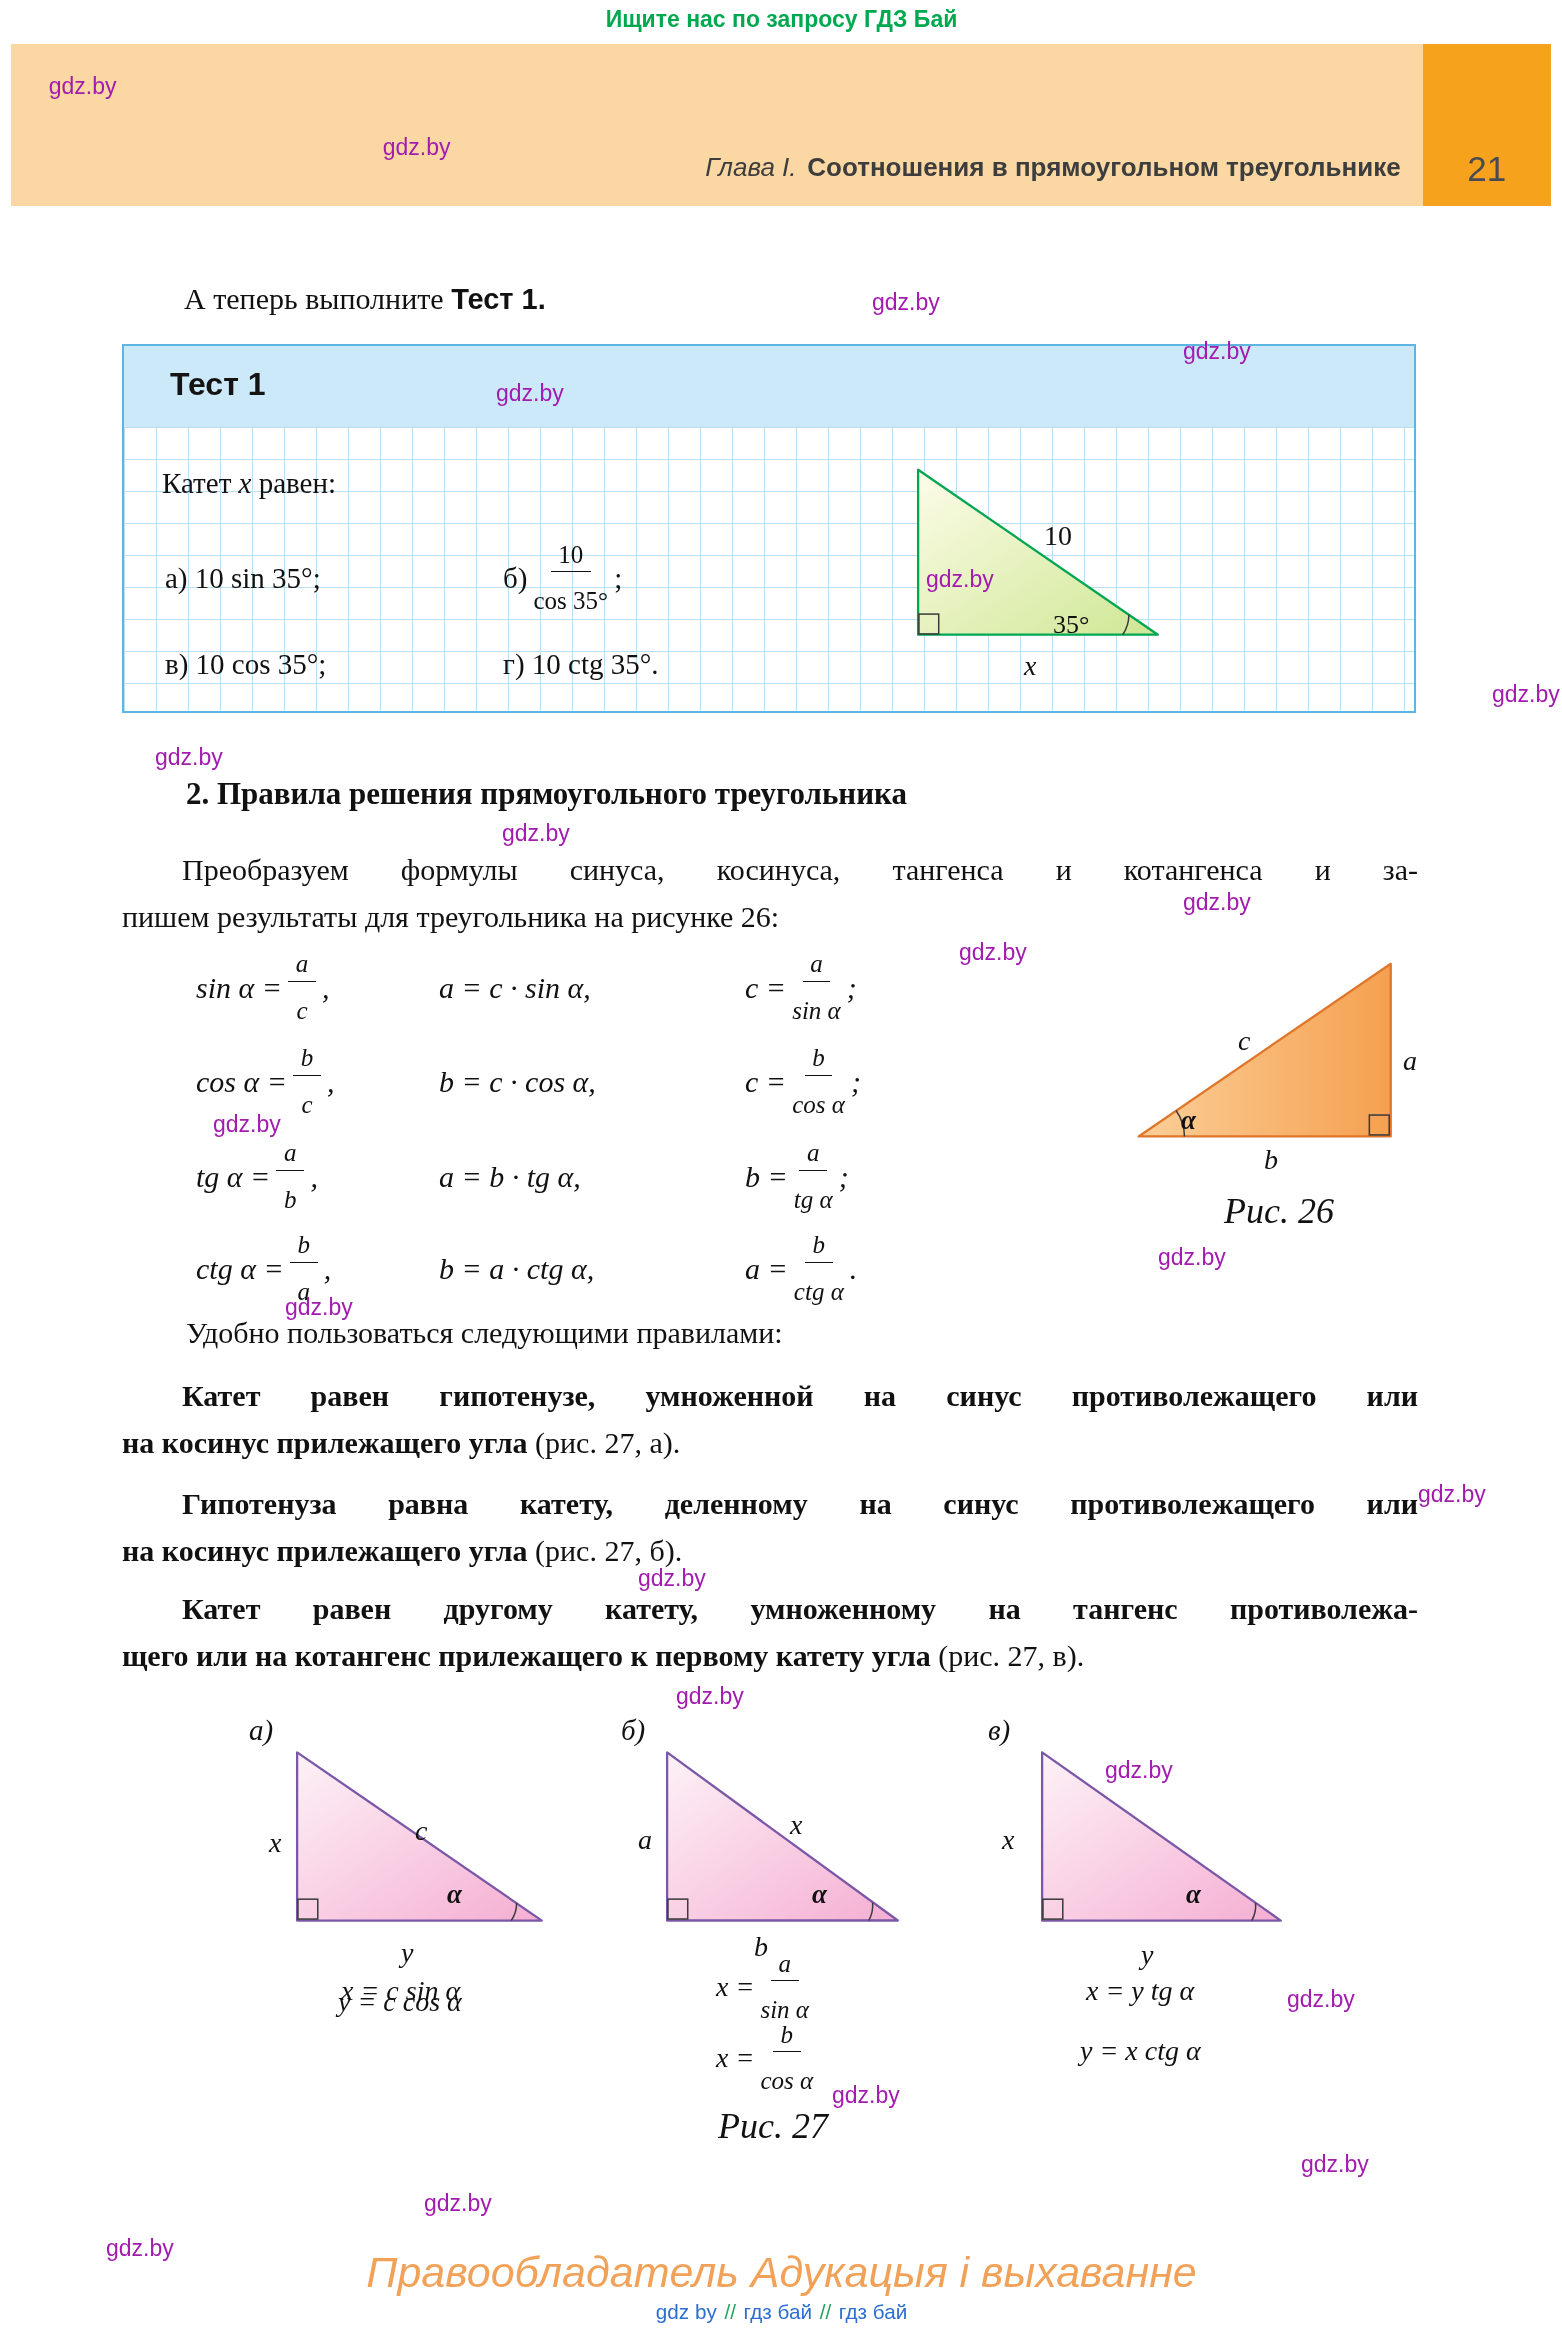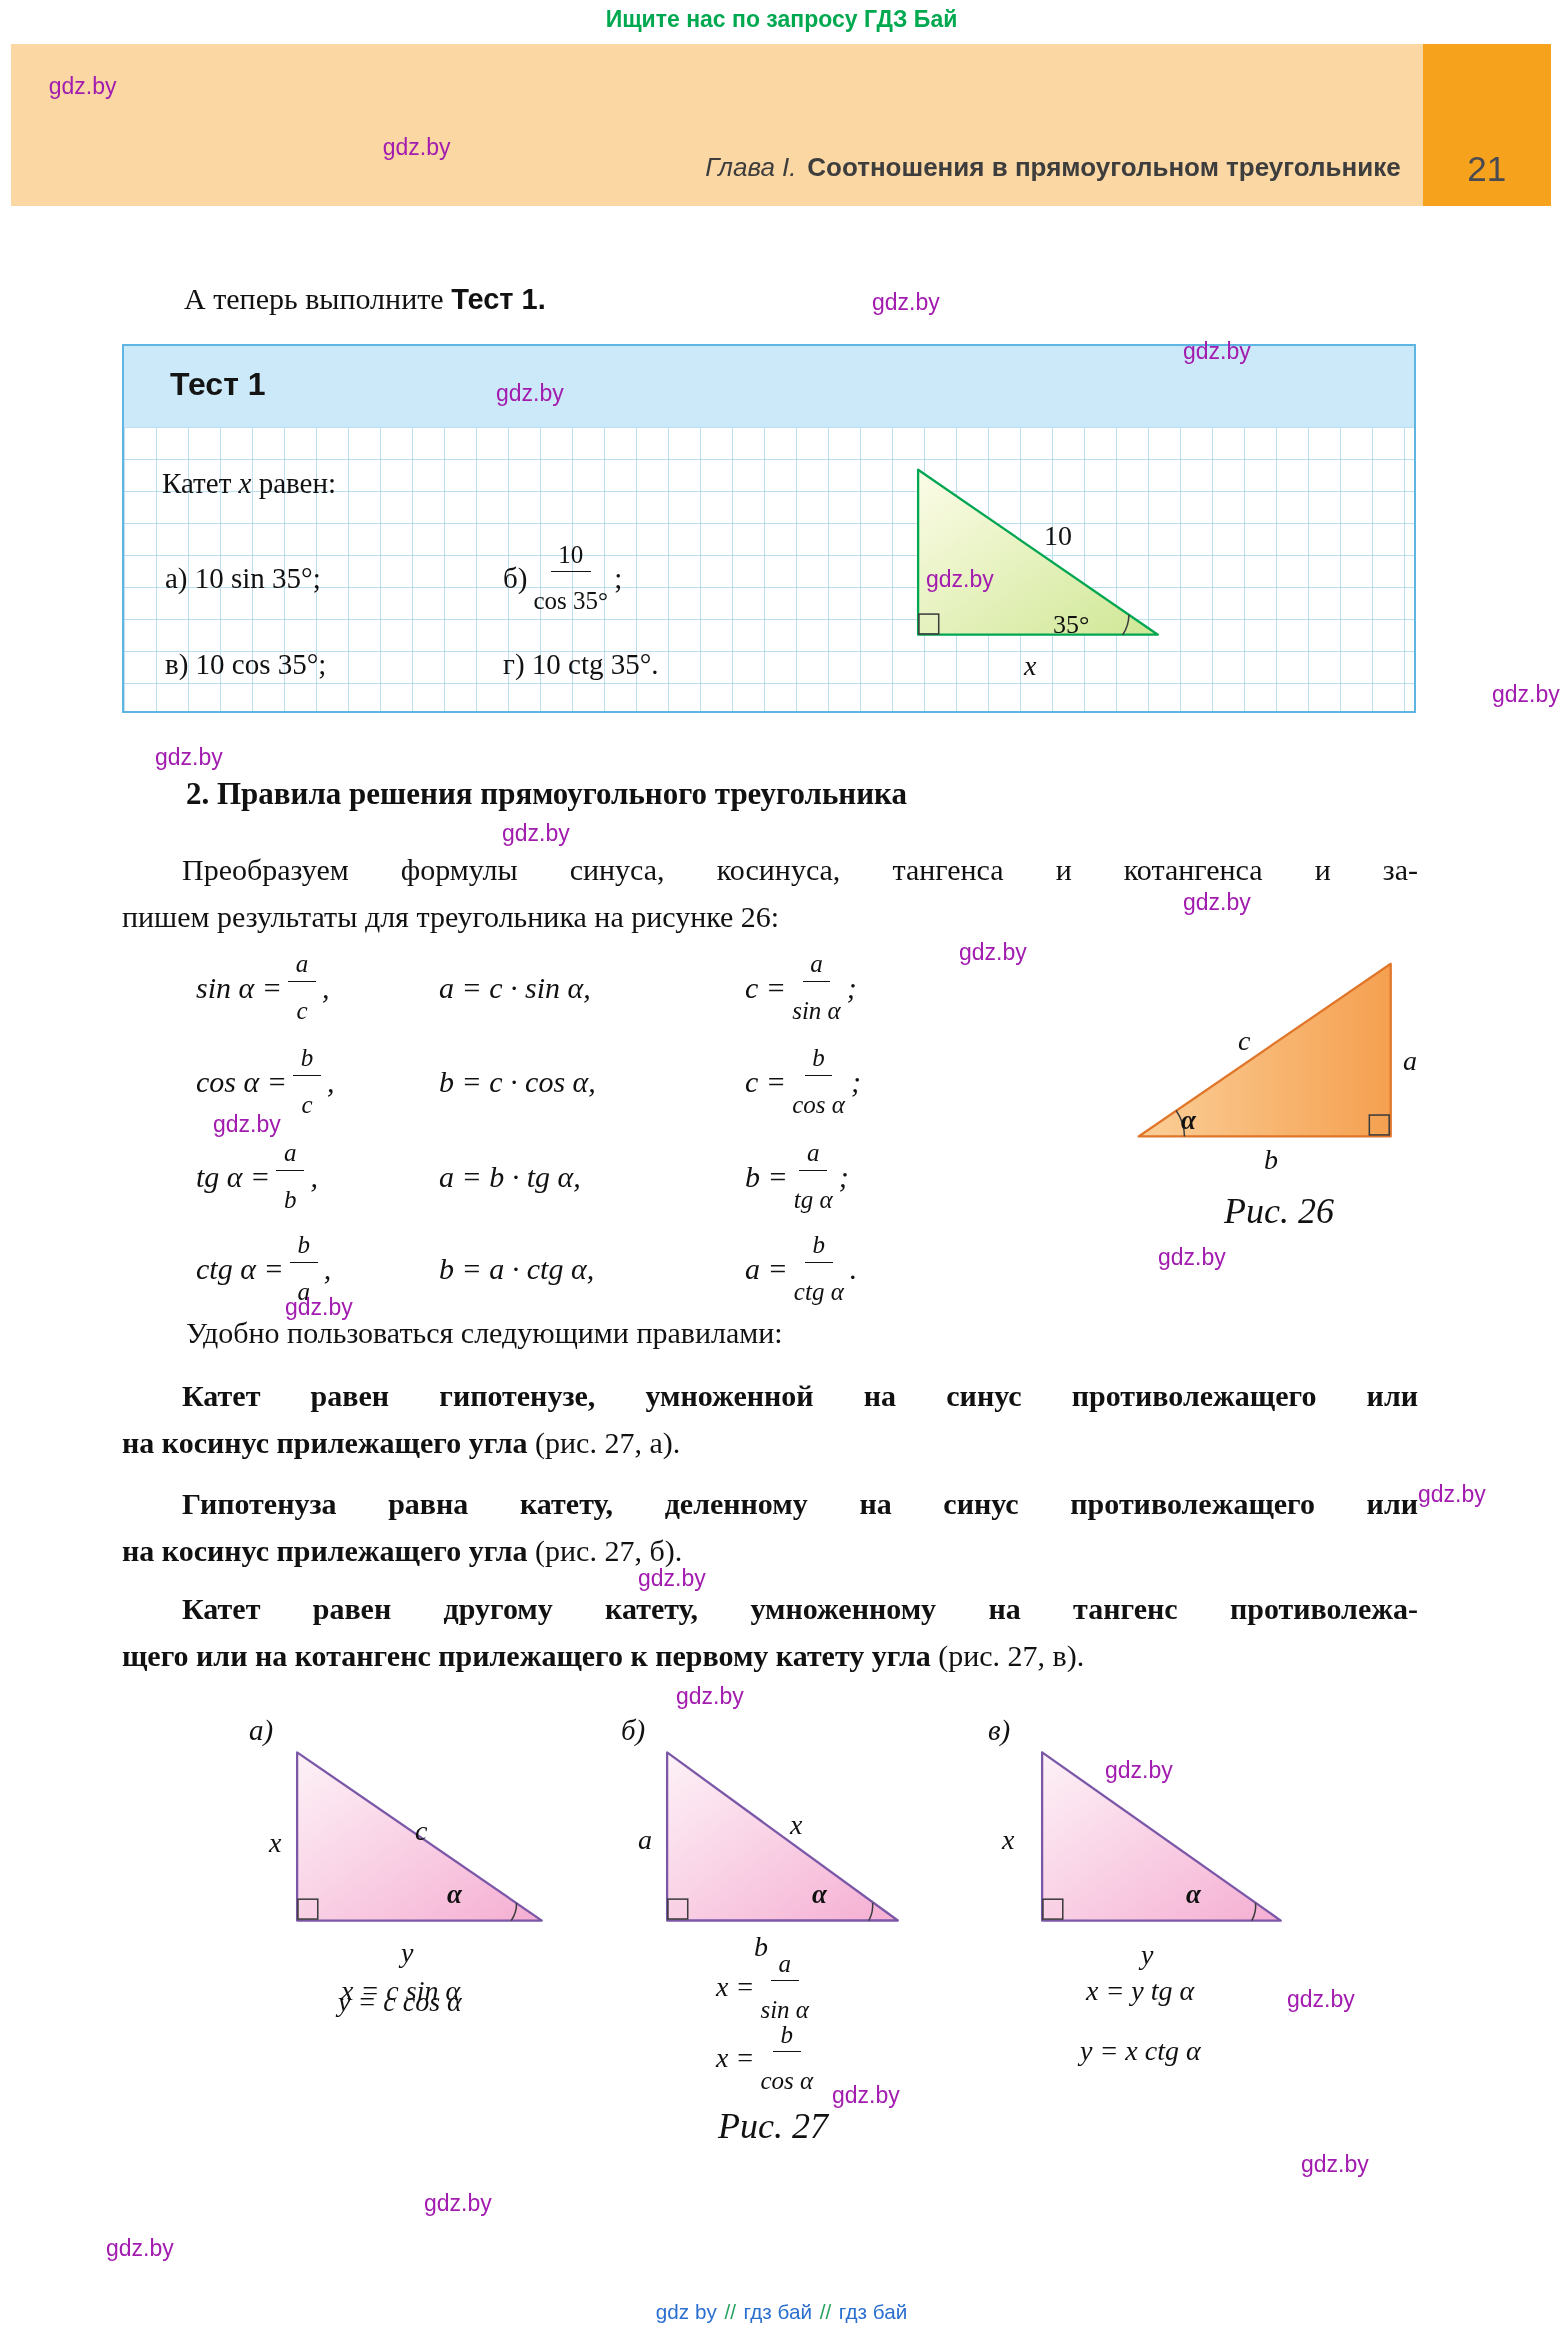--- a/index.html
+++ b/index.html
@@ -321,18 +321,19 @@
 
   <span class="wm" style="left:1287px;top:1986px">gdz.by</span>
   <span class="wm" style="left:832px;top:2082px">gdz.by</span>
 
   <span class="figcap" style="left:718px;top:2105px">Рис. 27</span>
 
   <span class="wm" style="left:1301px;top:2151px">gdz.by</span>
   <span class="wm" style="left:424px;top:2190px">gdz.by</span>
   <span class="wm" style="left:106px;top:2235px">gdz.by</span>
 
+  <div class="copyright">Правообладатель Адукацыя і выхаванне</div>
   <div class="links">
     <span class="lnk">gdz by</span><span class="sep">//</span><span class="lnk">гдз бай</span><span class="sep">//</span><span class="lnk">гдз бай</span>
   </div>
 
 </div>
 
 
 </body></html>

